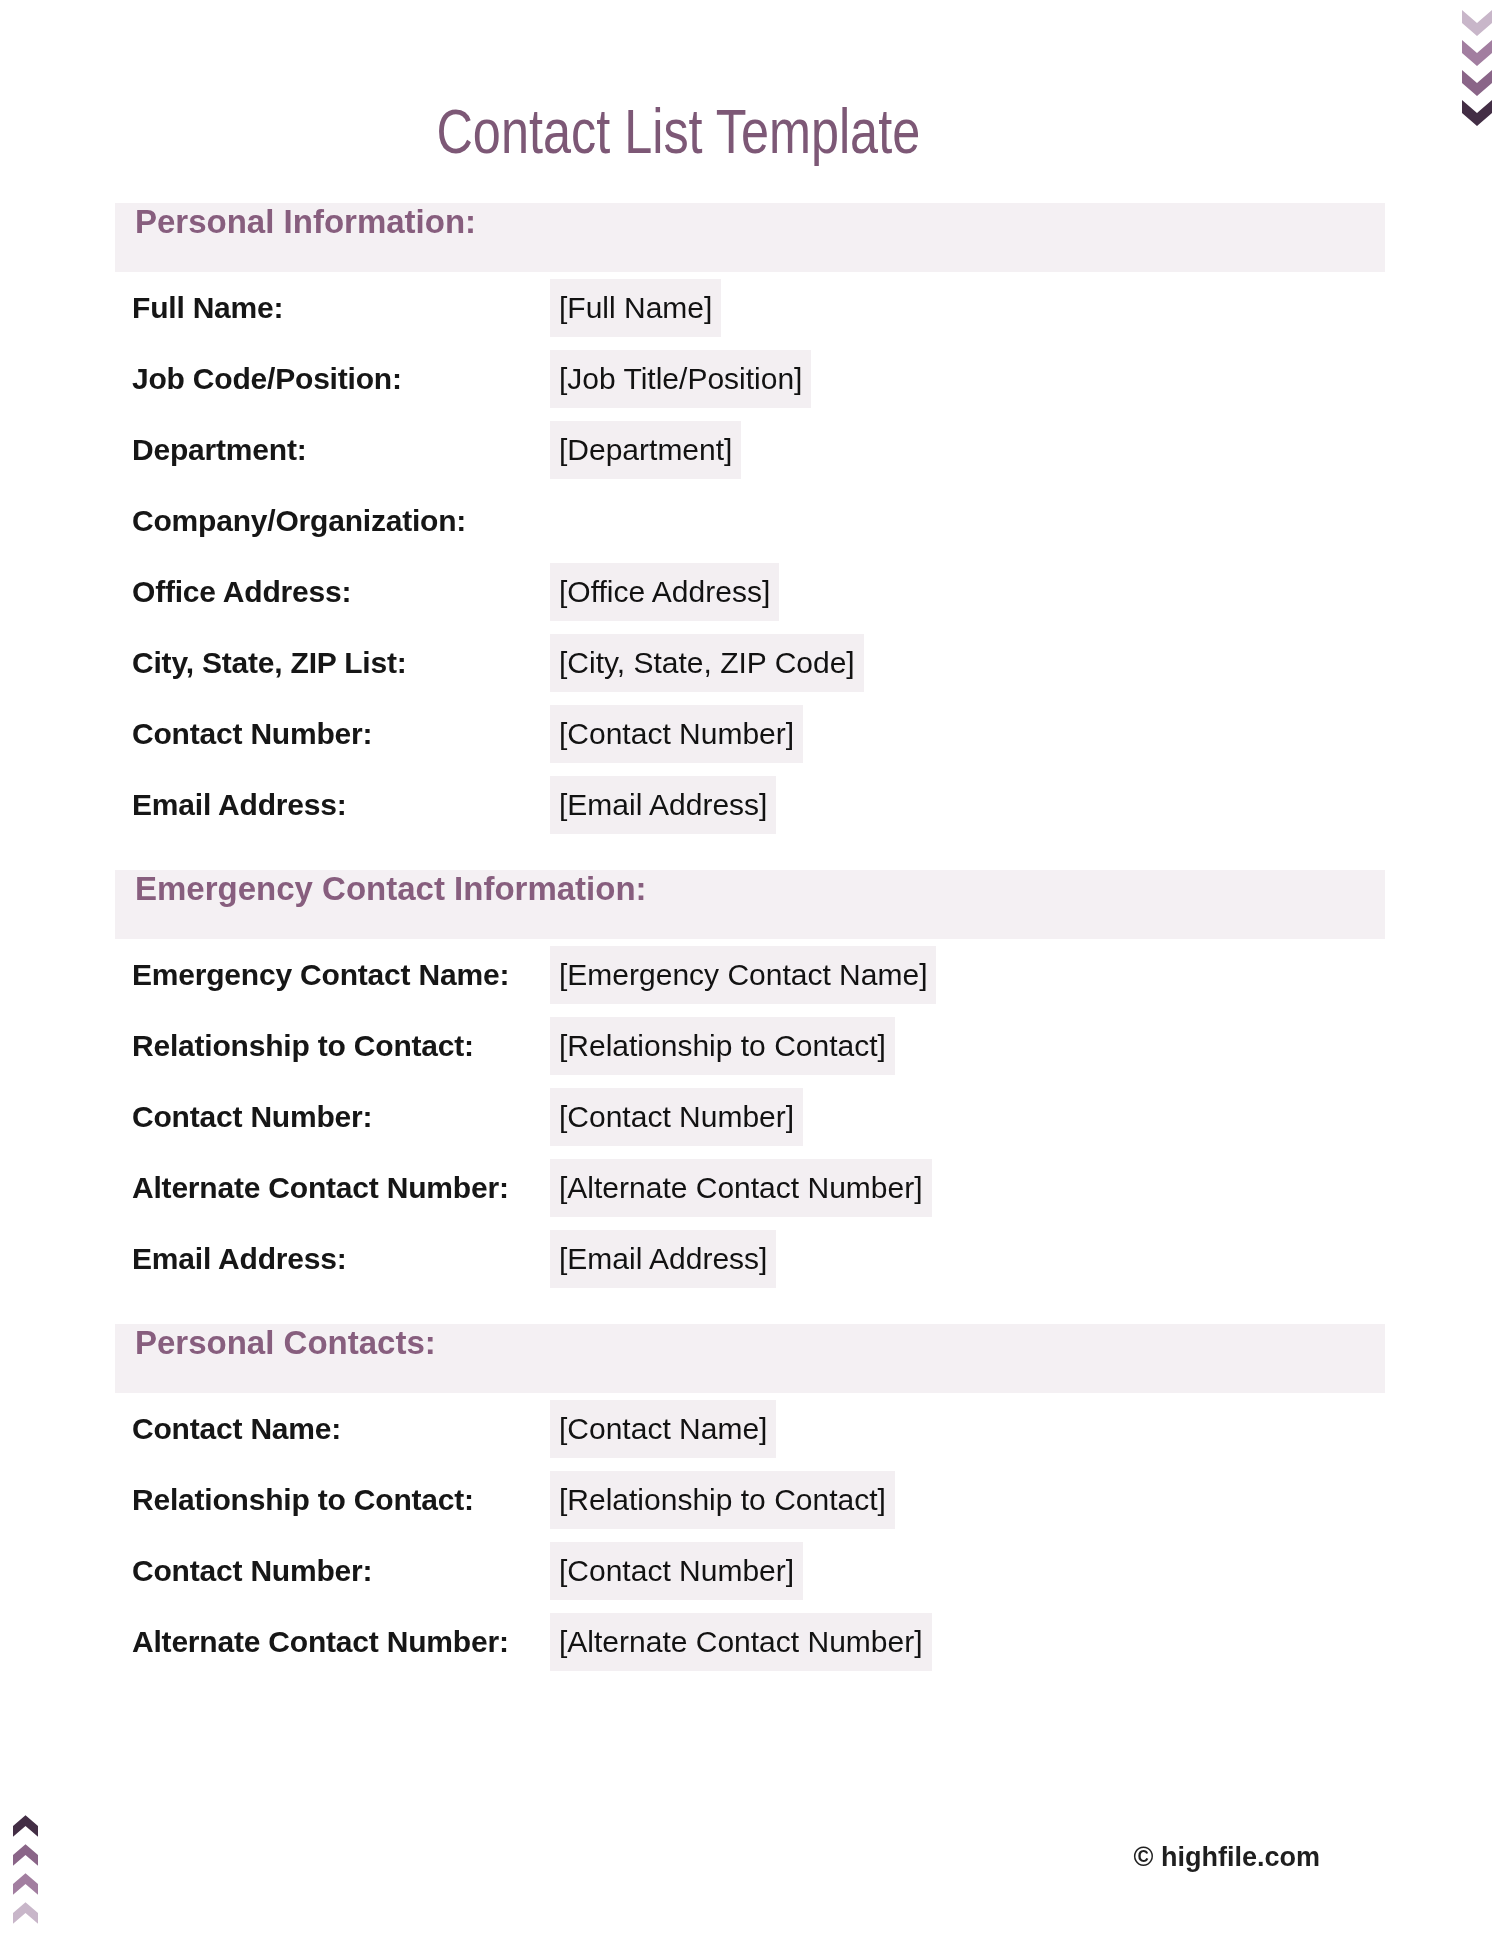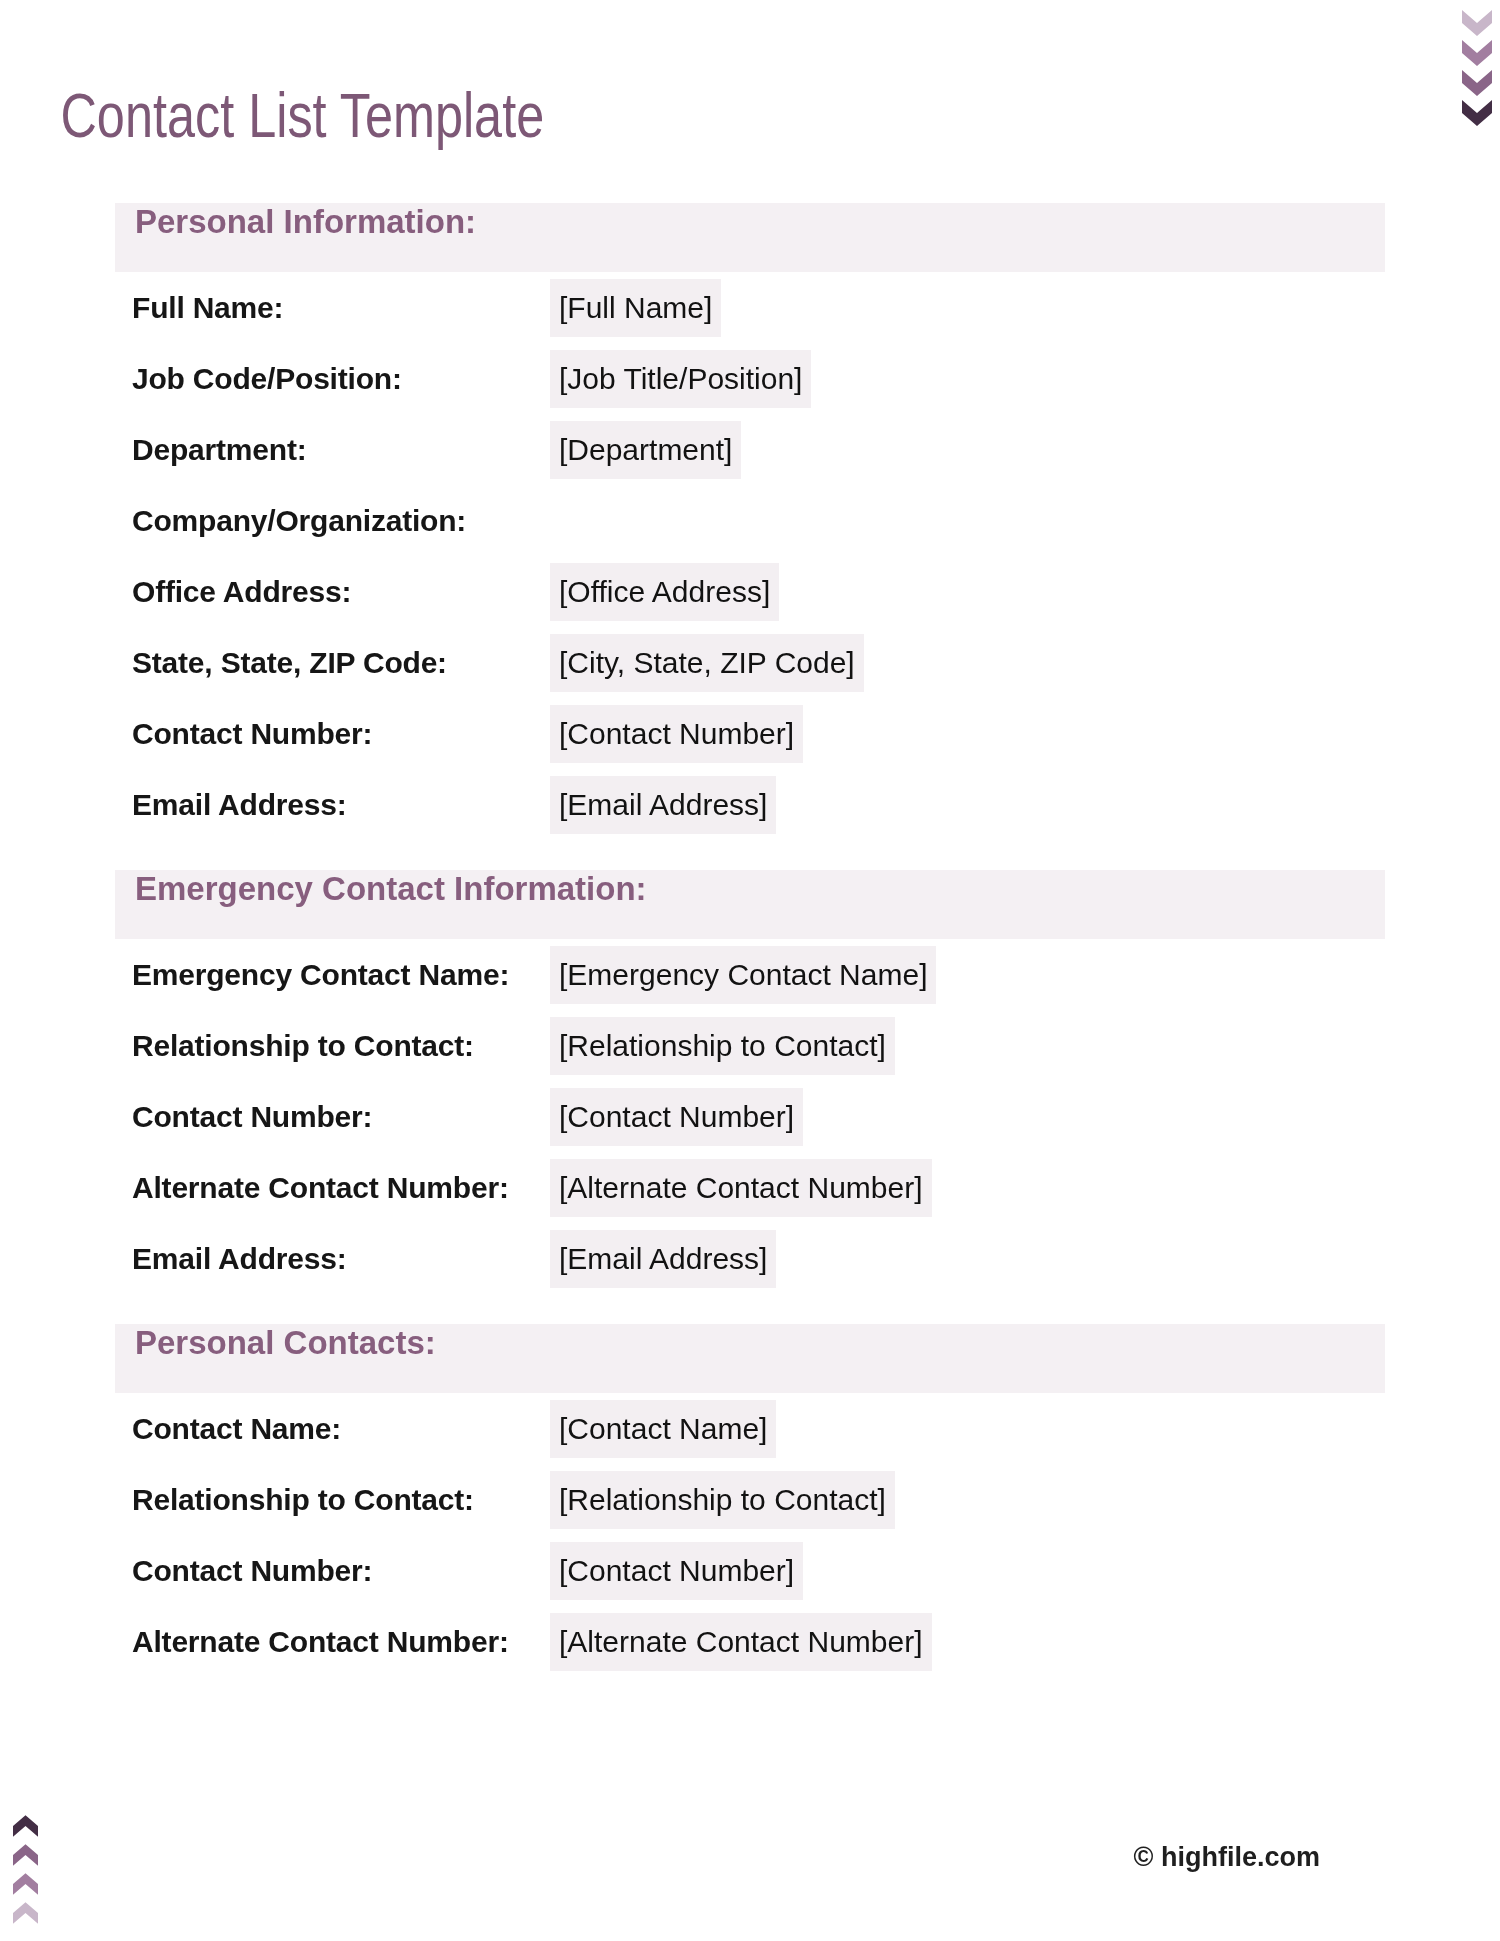--- a/index.html
+++ b/index.html
@@ -5,21 +5,21 @@
   html,body { margin:0; padding:0; background:#ffffff; }
   .page {
     position:relative;
     width:1500px; height:1941px;
     background:#ffffff;
     font-family:"Liberation Sans","DejaVu Sans",sans-serif;
     overflow:hidden;
   }
 
   
-  .title-wrap { position:absolute; top:84px; left:0; width:1356px; }
+  .title-wrap { position:absolute; top:100px; left:0; width:1356px; text-align:center; }
   .doc-title {
     display:inline-block;
     font-size:63px; line-height:1; font-weight:400;
     color:var(--title-color,#7D5876);
     transform:scaleX(0.80); transform-origin:center;
     white-space:nowrap;
   }
 
   
   .chevrons-tr { position:absolute; top:10px; right:8px; display:flex; flex-direction:column; gap:4px; }
@@ -127,21 +127,21 @@
           <span class="field-value">[Department]</span>
         </div>
         <div class="field-row">
           <span class="field-label">Company/Organization:</span>
         </div>
         <div class="field-row">
           <span class="field-label">Office Address:</span>
           <span class="field-value">[Office Address]</span>
         </div>
         <div class="field-row">
-          <span class="field-label">State, State, ZIP Code:</span>
+          <span class="field-label">City, State, ZIP List:</span>
           <span class="field-value">[City, State, ZIP Code]</span>
         </div>
         <div class="field-row">
           <span class="field-label">Contact Number:</span>
           <span class="field-value">[Contact Number]</span>
         </div>
         <div class="field-row">
           <span class="field-label">Email Address:</span>
           <span class="field-value">[Email Address]</span>
         </div>

